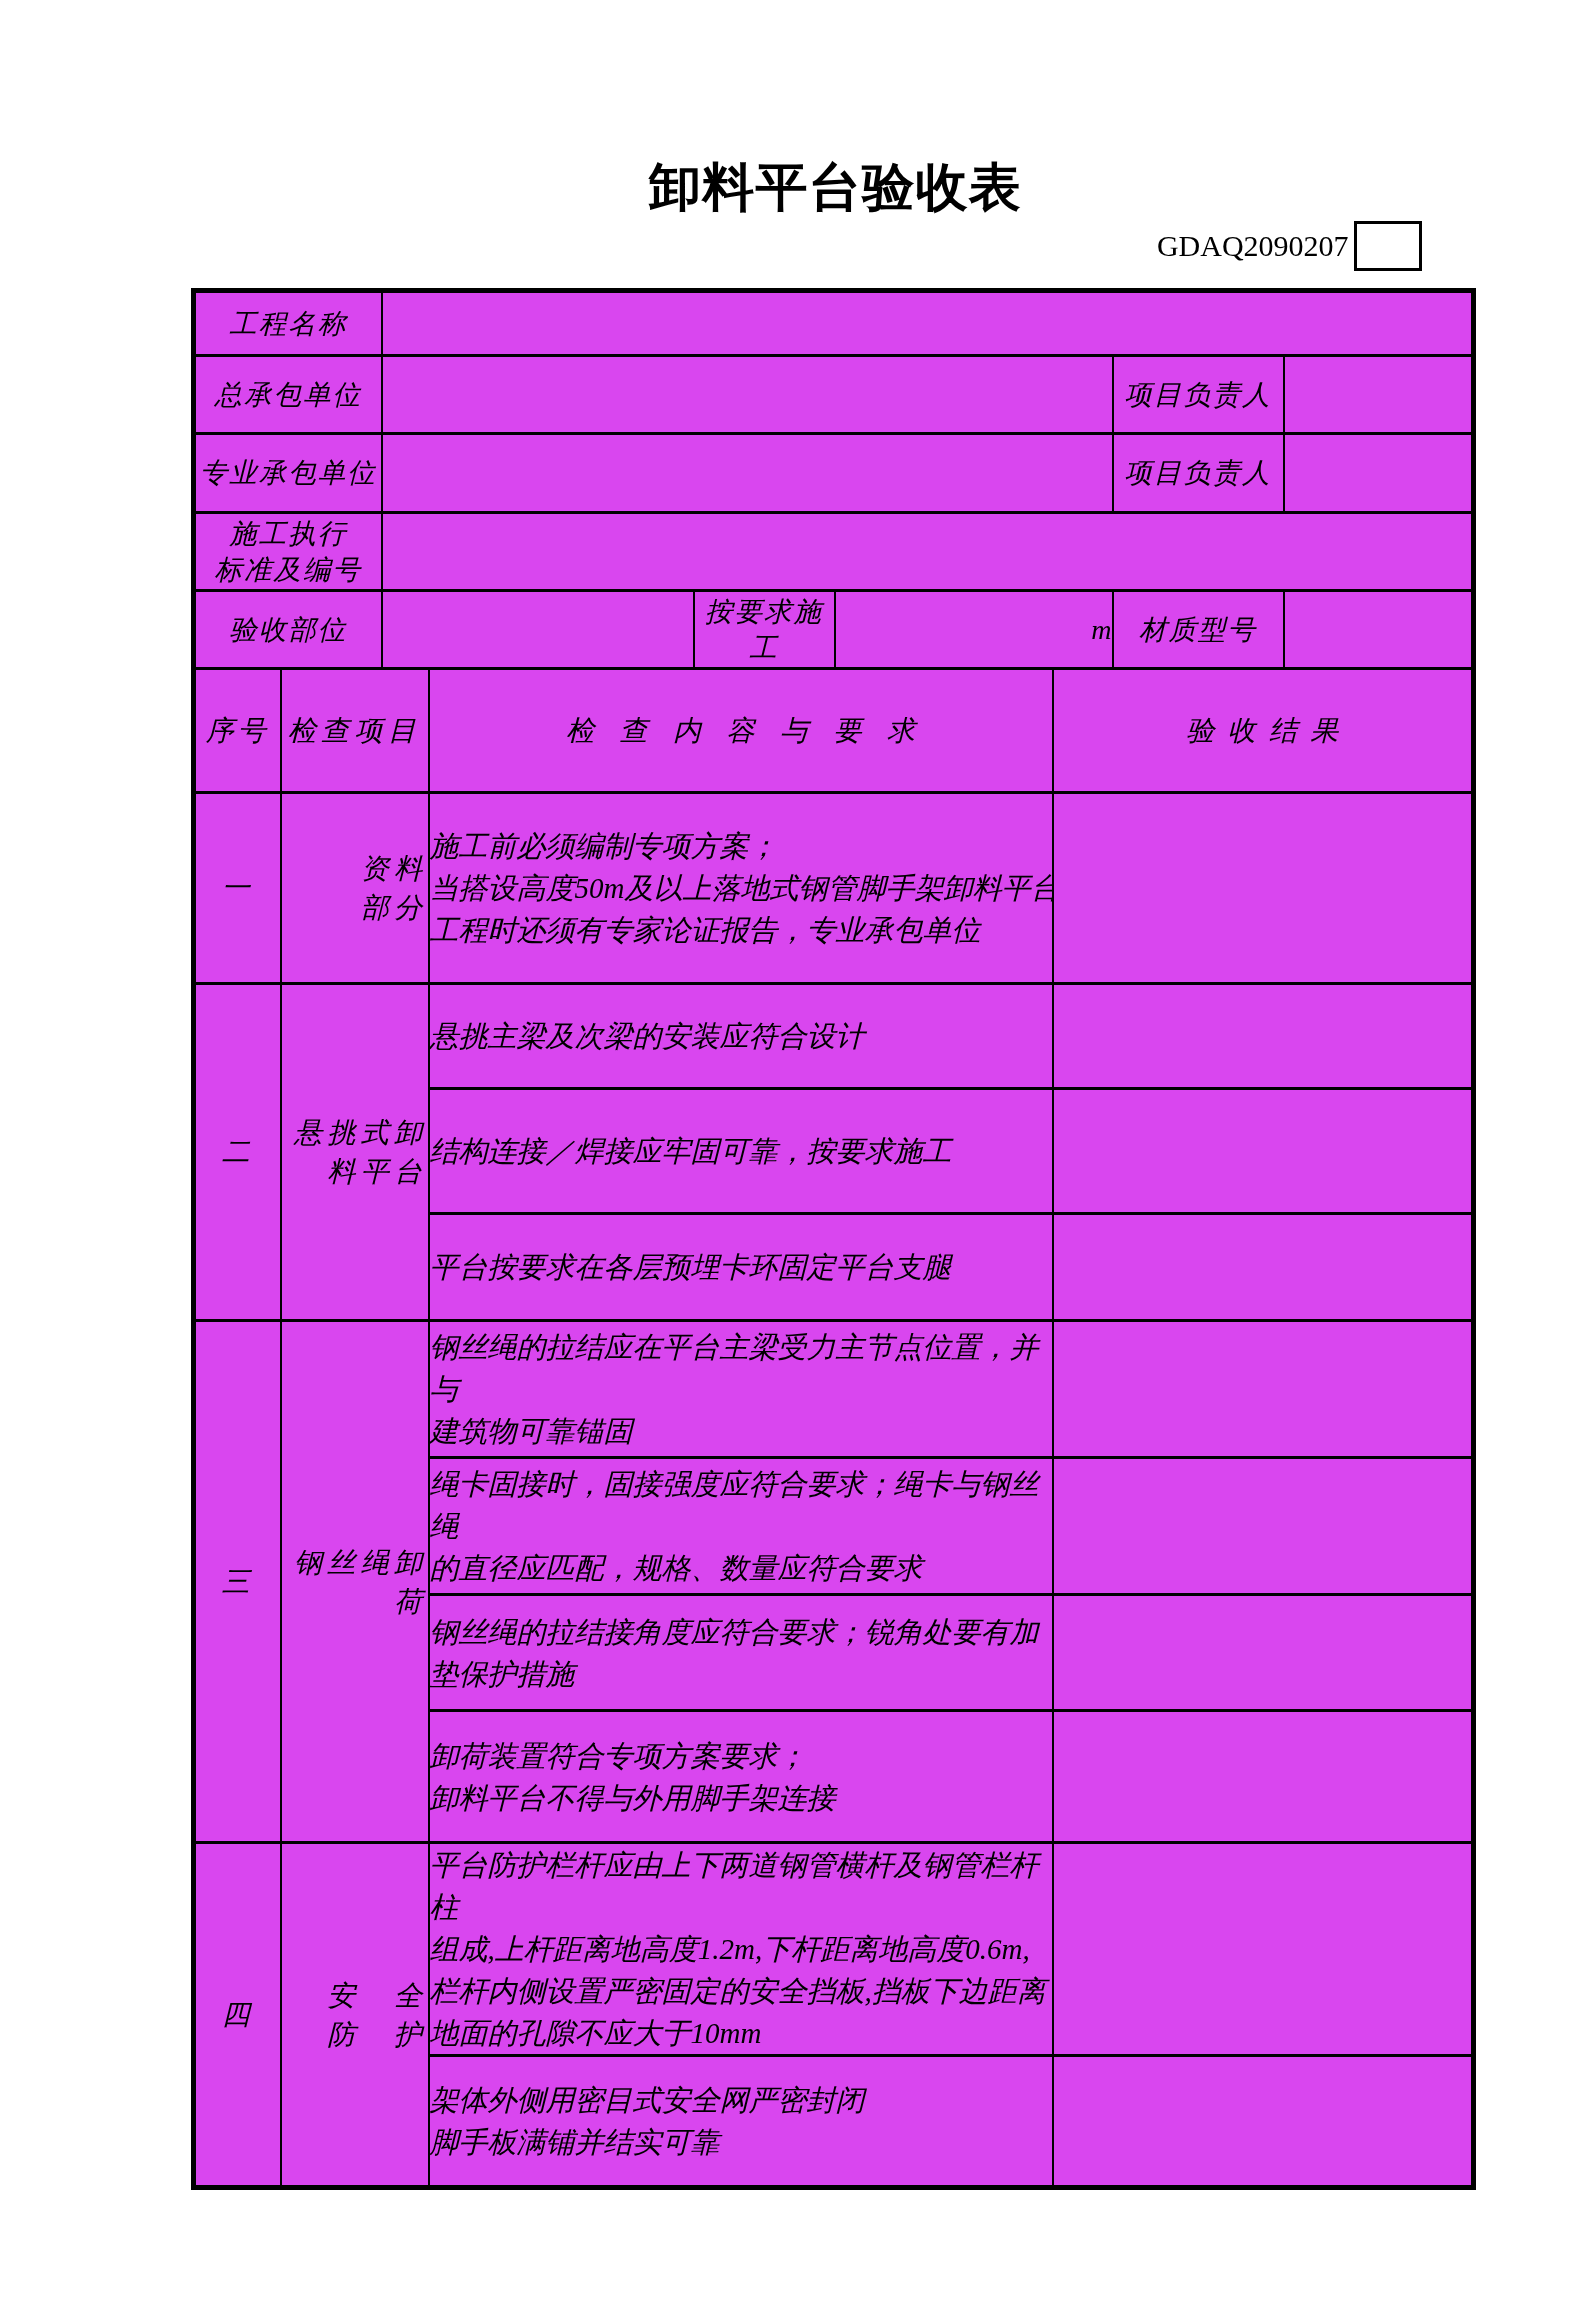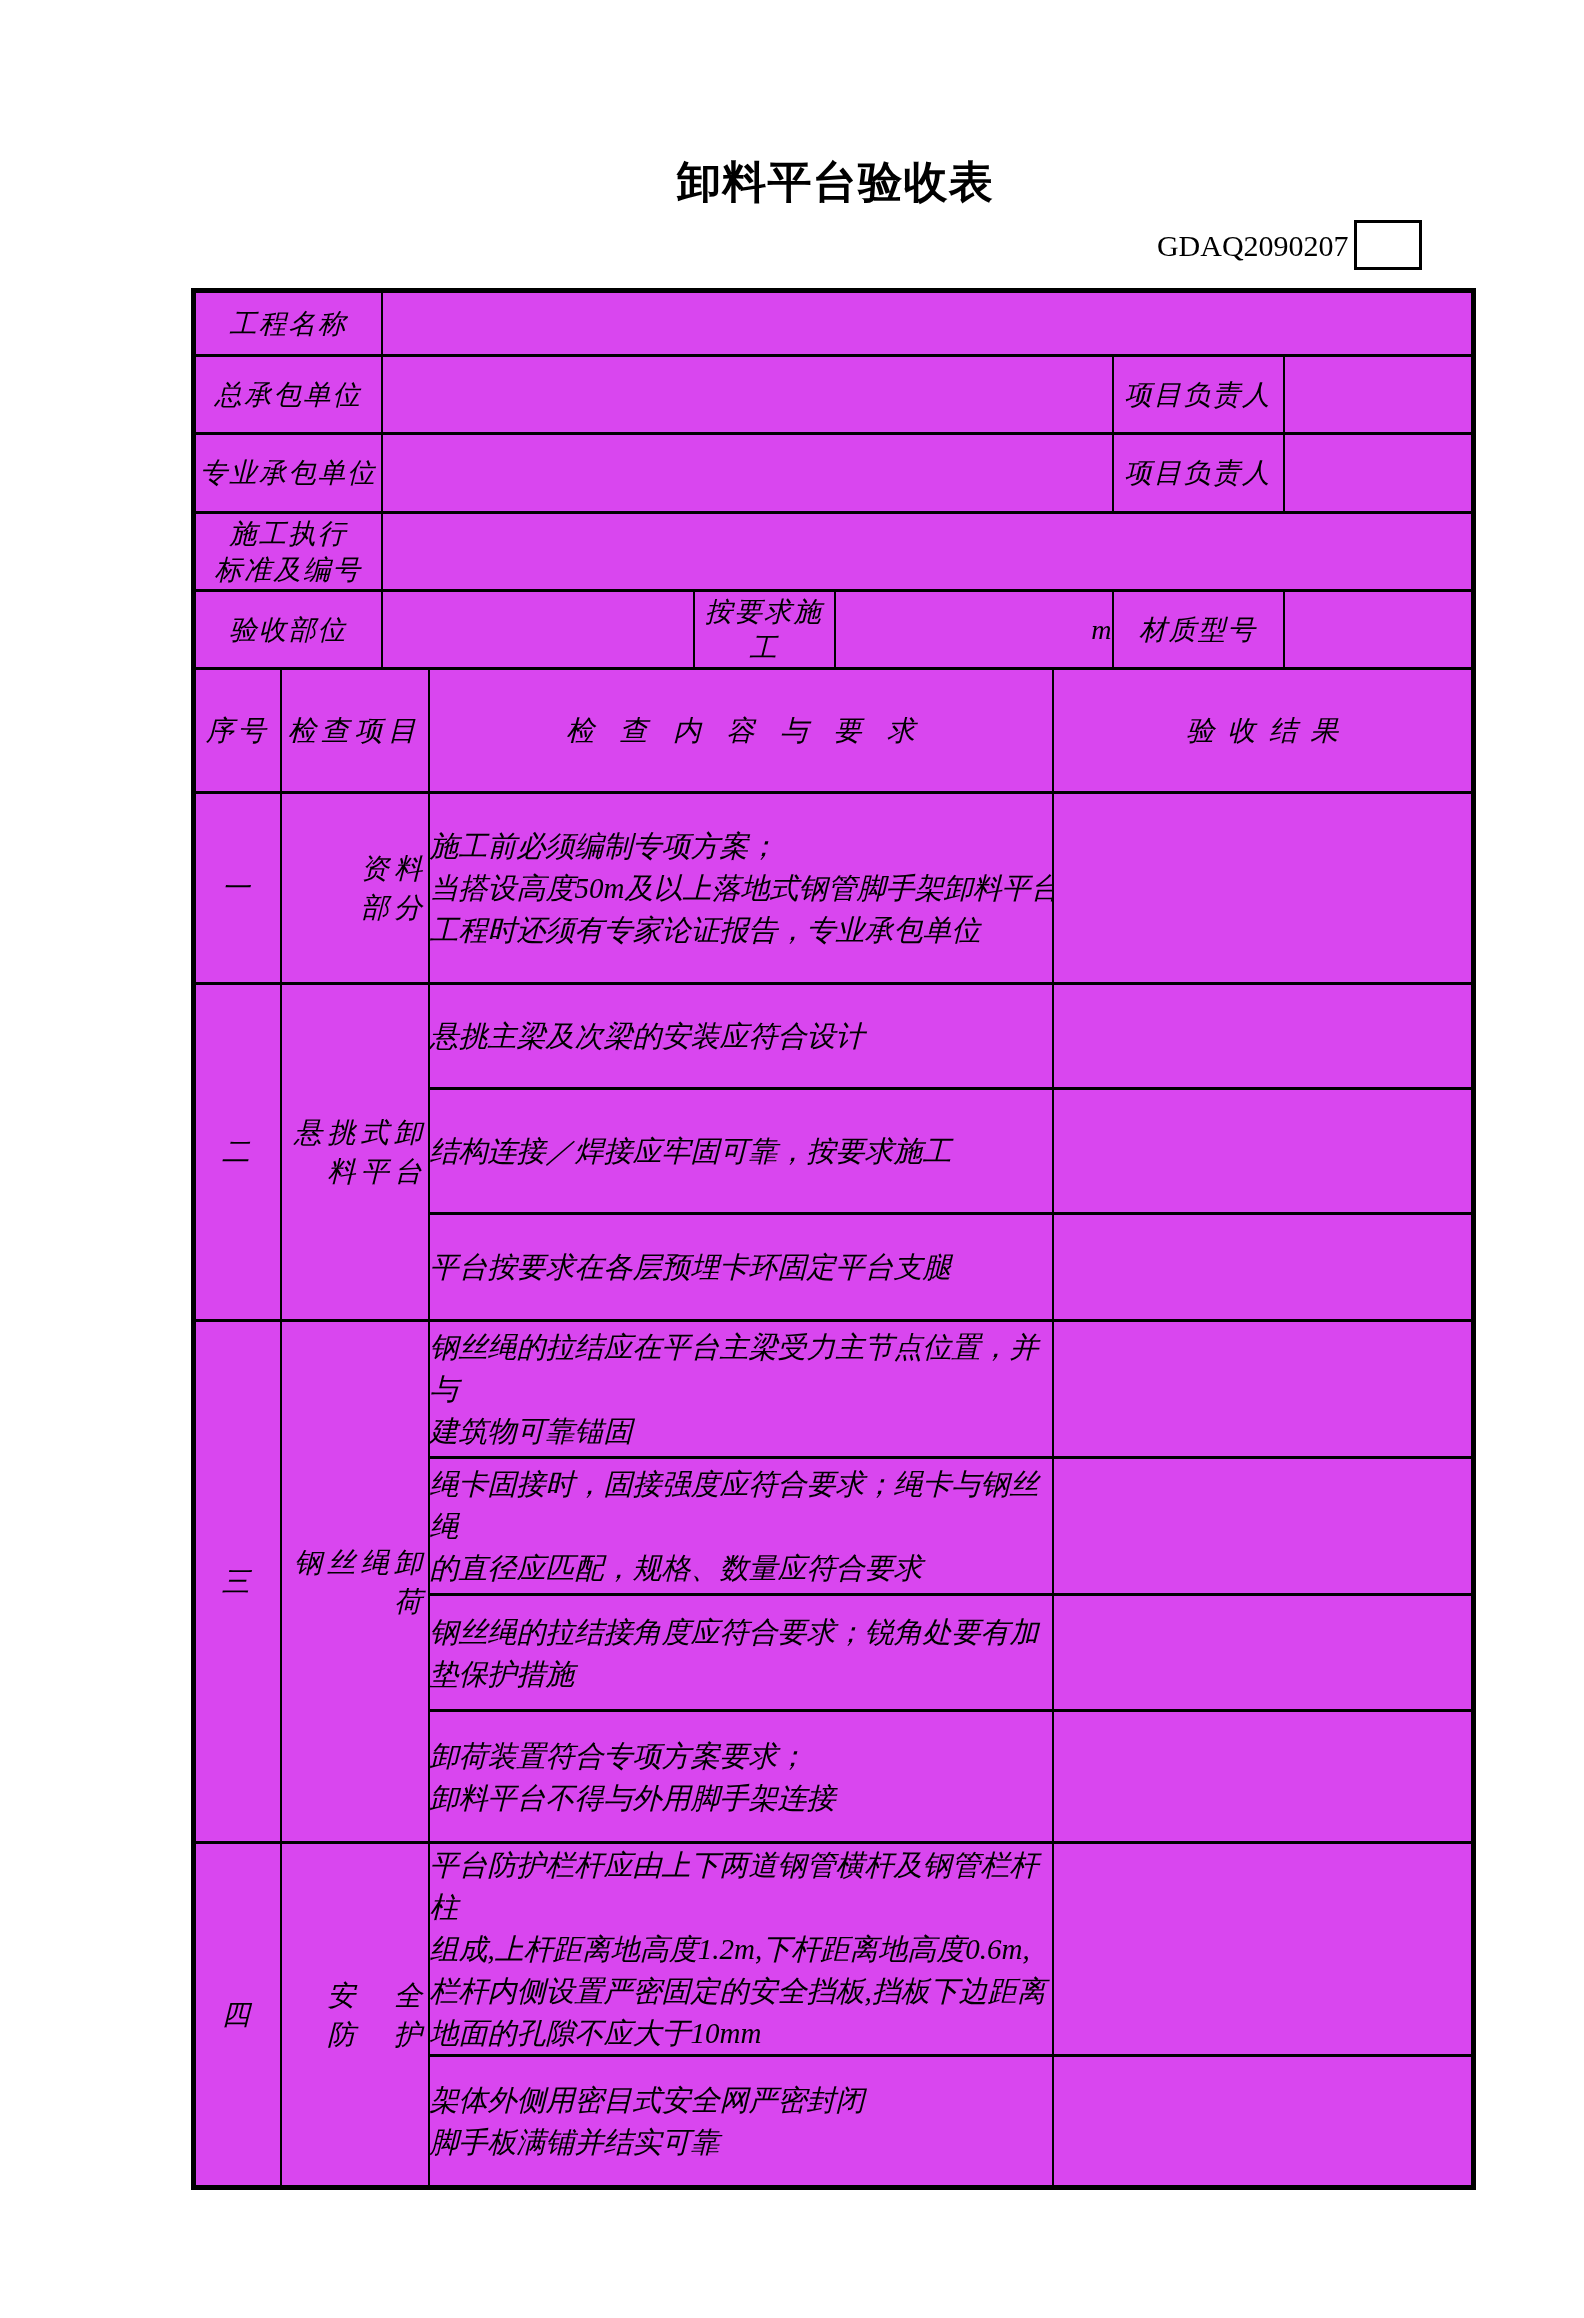--- a/index.html
+++ b/index.html
@@ -12,30 +12,31 @@
     font-family: "Liberation Serif", "DejaVu Serif", serif;
   }
   .title {
     position: absolute;
     left: 0; right: 0;
     top: 153px;
     text-align: center;
     padding-left: 87px; 
     font-family: "Liberation Sans", "DejaVu Sans", sans-serif;
     font-weight: bold;
-    font-size: 44px;
+    font-size: 52px;
     letter-spacing: 1.3px;
     white-space: nowrap;
   }
   .code-row {
     position: absolute;
     top: 220px;
     right: 162px;
     height: 51px;
     display: flex;
+    align-items: center;
     gap: 5.4px;
   }
   .code-text { font-size: 30px; line-height: 51px; }
   .code-box {
     width: 62px; height: 44px;
     border: 3.4px solid #000;
     background: #fff;
     box-sizing: content-box;
   }
   table.form {

